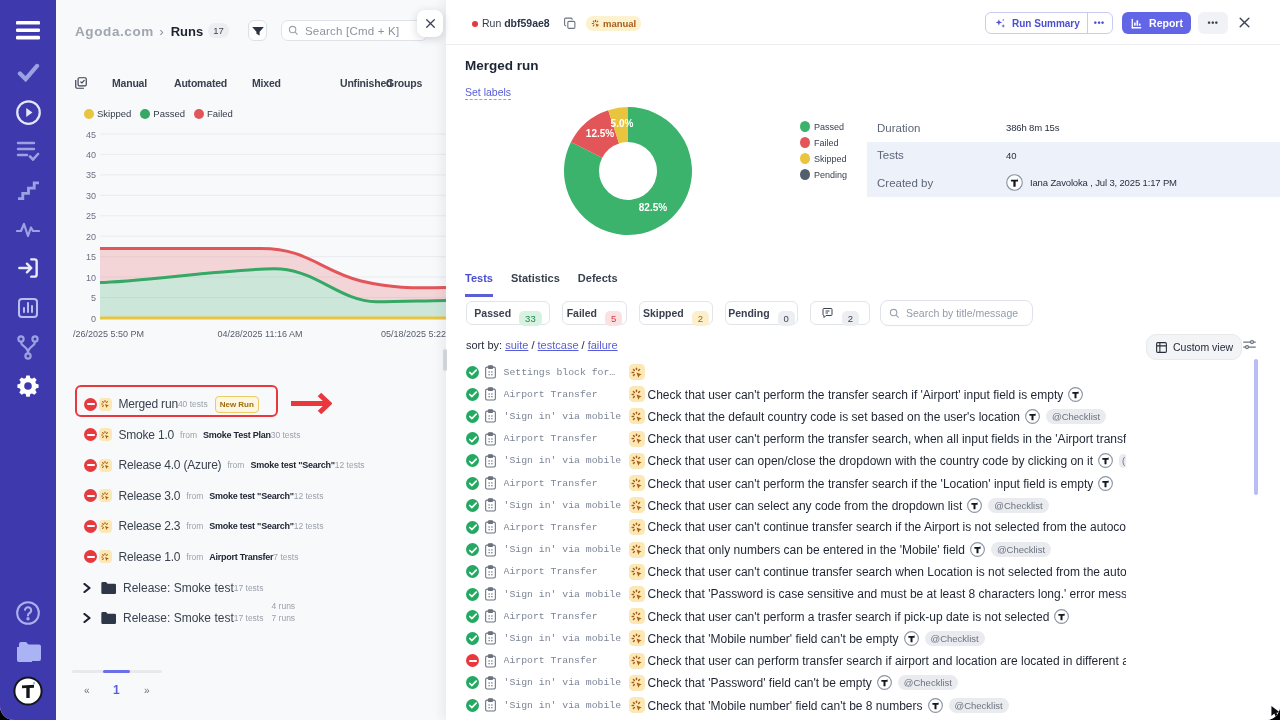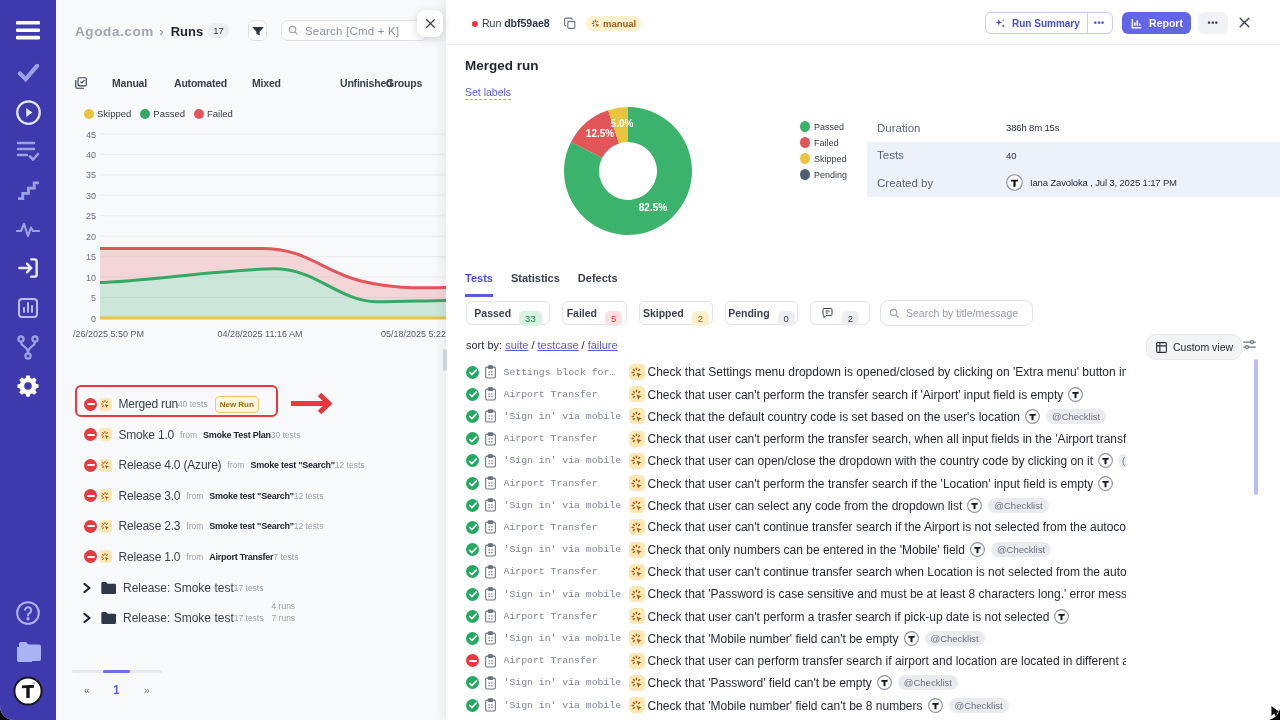--- a/index.html
+++ b/index.html
@@ -541,21 +541,20 @@
               <g stroke="#a85d18" stroke-width="2.6" stroke-linecap="round">
                 <path d="M4 12h2.5"></path>
                 <path d="M12 4v2.5"></path>
                 <path d="M6.3 6.3l1.8 1.8"></path>
                 <path d="M6.3 17.7l1.8-1.8"></path>
                 <path d="M17.7 6.3l-1.8 1.8"></path>
               </g>
               <path d="M12 12l9.5 3.6-4 1.9-1.9 4z" fill="#a85d18"></path>
             </svg>
           </span>
-          <span class="ttl">Check that Settings menu dropdown is opened/closed by clicking on 'Extra menu' button in</span>
         </div>
         <div class="trow" style="top:22.2px;">
           <span class="tic g">
             <svg style="position:absolute;left:2.6px;top:3.4px;" width="8" height="7" viewBox="0 0 10 8" fill="none" stroke="#fff" stroke-width="2.2" stroke-linecap="round">
               <path d="M1 4l2.6 2.6L9 1"></path>
             </svg>
           </span>
           <svg class="clip" width="13" height="14" viewBox="0 0 24 26" fill="none" stroke="#6b7380" stroke-width="2">
             <rect x="3" y="4" width="18" height="20" rx="2.5"></rect>
             <rect x="8" y="1.5" width="8" height="5" rx="1.5" fill="#6b7380"></rect>

